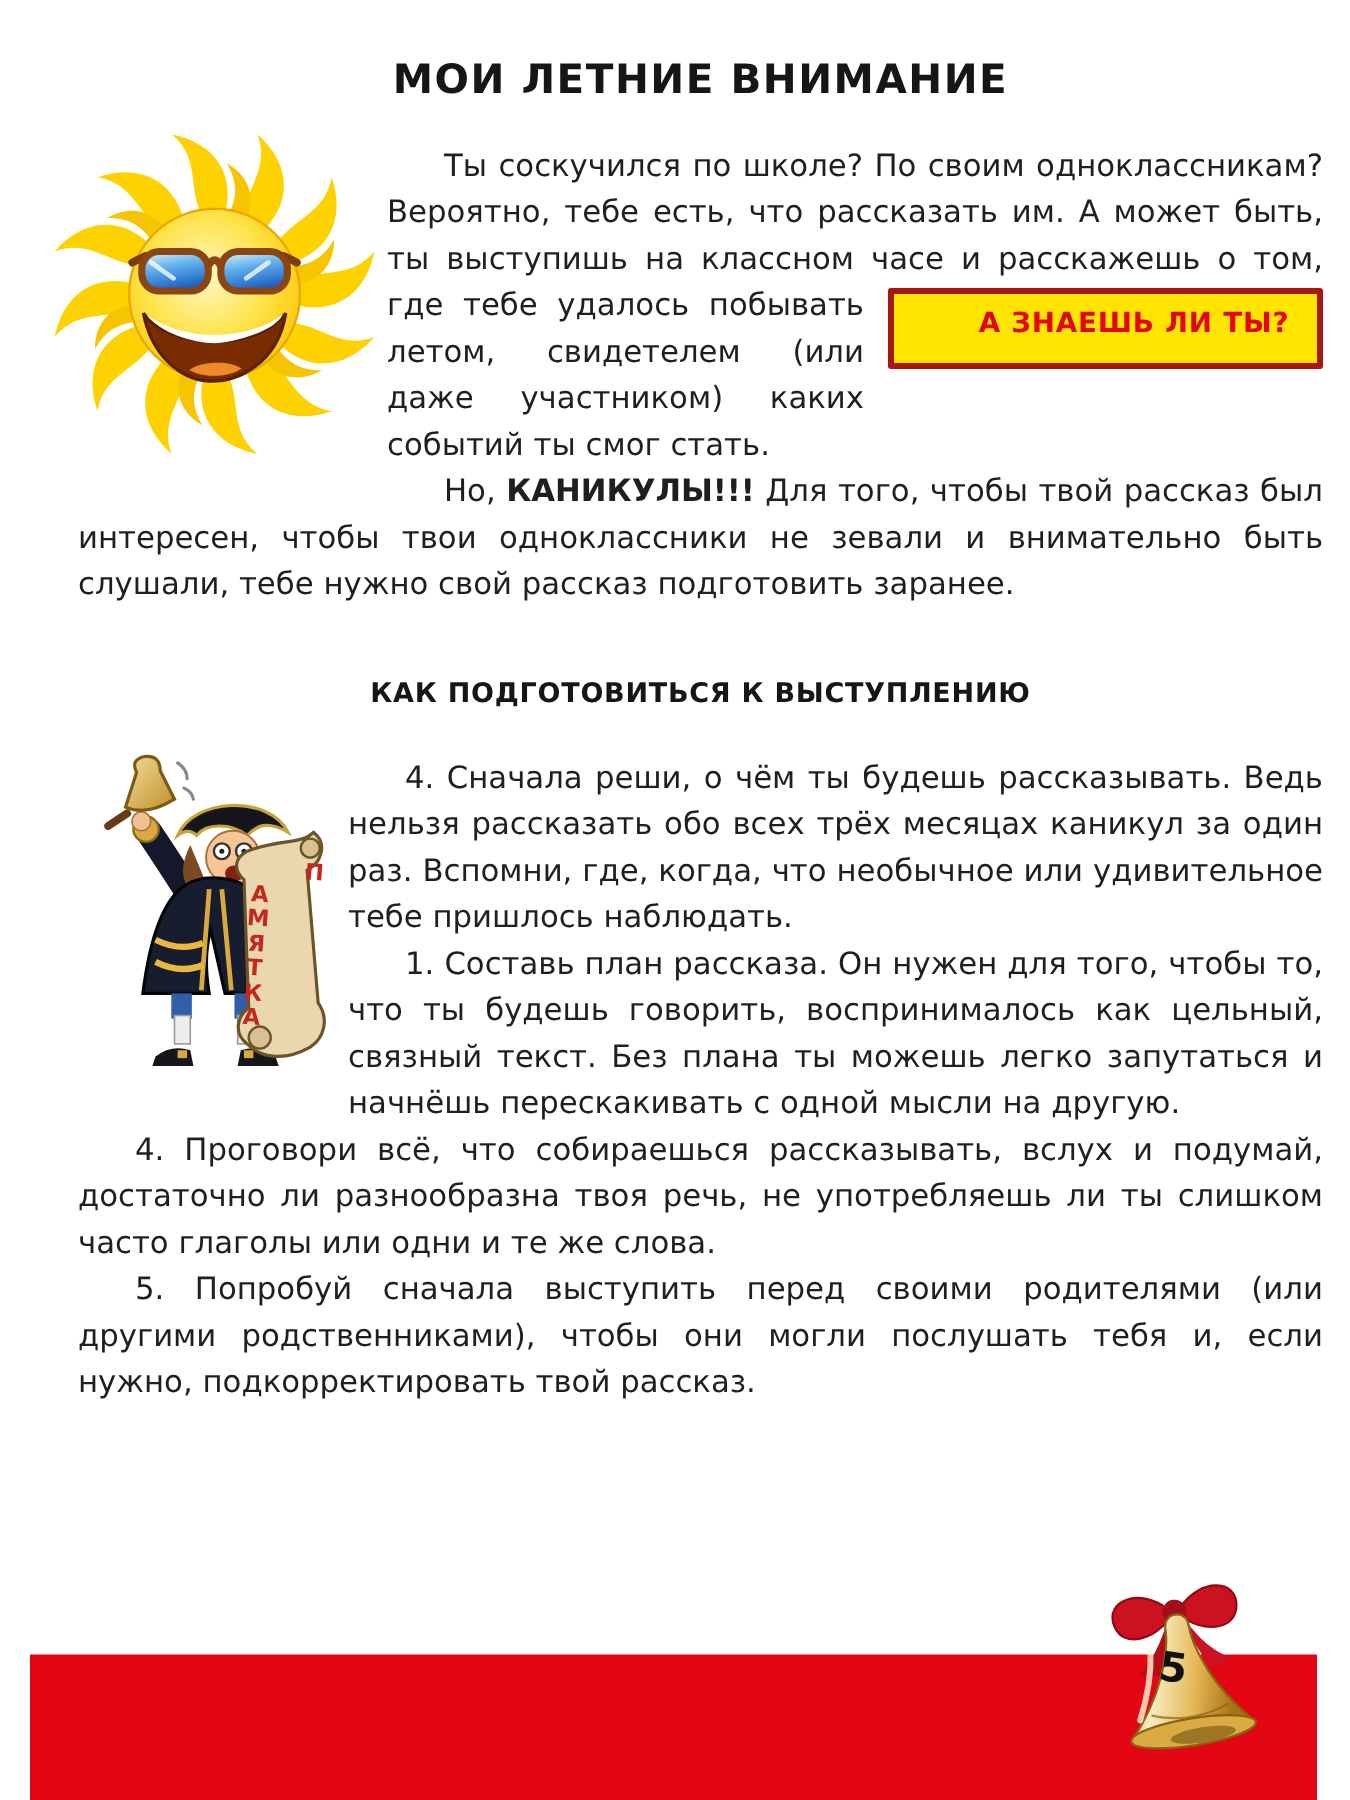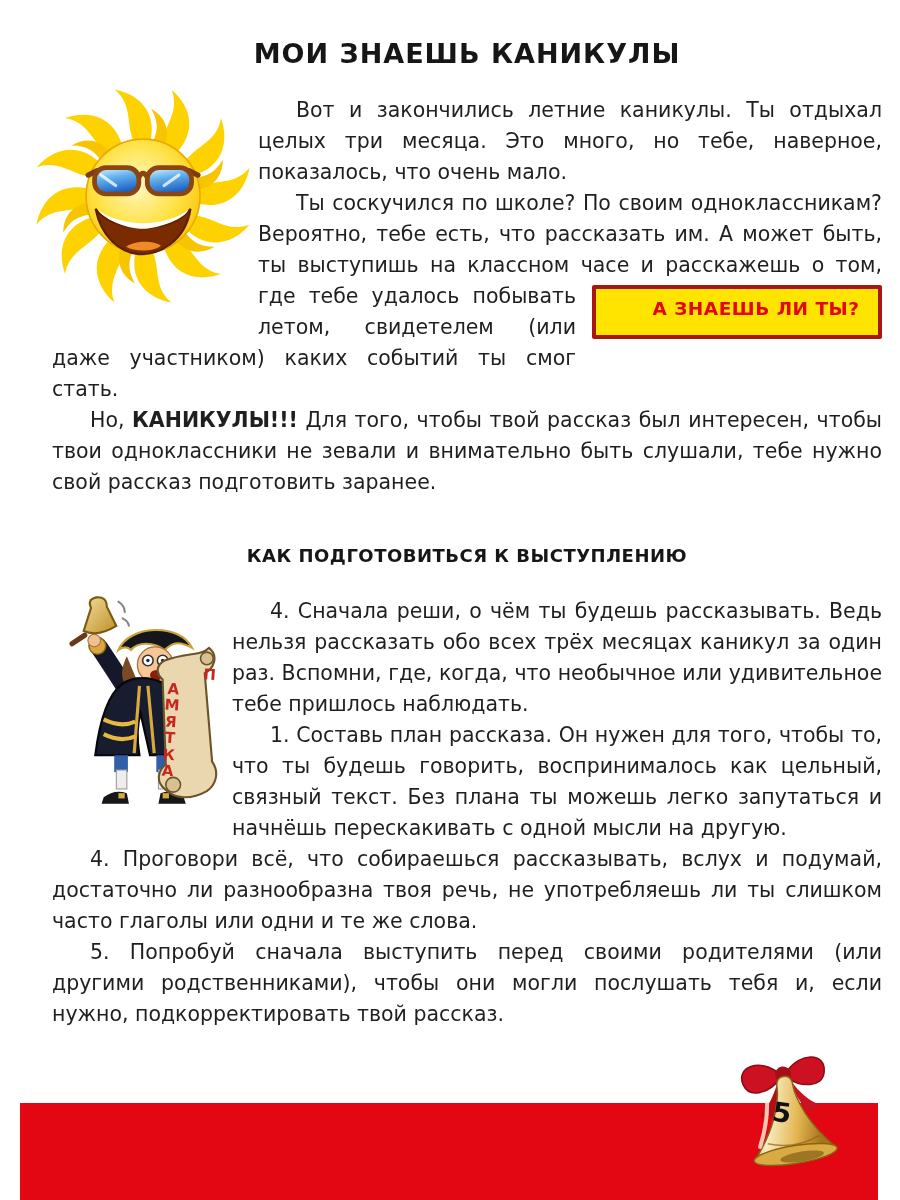--- a/index.html
+++ b/index.html
@@ -57,21 +57,21 @@
     position:absolute;left:764px;top:1097px;width:36px;text-align:center;
     font-size:27px;font-weight:bold;color:#111;
     transform:rotate(8deg);
   }
 </style>
 </head>
 <body>
 
 <div class="content">
 
-  <h1 class="page-title">МОИ ЗНАЕШЬ КАНИКУЛЫ</h1>
+  <h1 class="page-title">МОИ ЛЕТНИЕ ВНИМАНИЕ</h1>
 
   <div class="bodytext">
 
     <div class="sun-float">
       <svg width="232" height="226" viewBox="0 0 220 214">
         <defs>
           <radialGradient id="sunGrad" cx="45%" cy="40%" r="65%">
             <stop offset="0%" stop-color="#fff8c4"></stop>
             <stop offset="55%" stop-color="#ffe34a"></stop>
             <stop offset="100%" stop-color="#fbc500"></stop>
@@ -116,21 +116,20 @@
           <path d="M-4,-18 Q0,-25 4,-18" fill="none" stroke="#8a4512" stroke-width="5"></path>
           <path d="M-40,-20 L-26,-10 M34,-20 L20,-10" stroke="#ffffff" stroke-width="3" opacity="0.75" stroke-linecap="round"></path>
 
           <path d="M-45,12 C -28,36 28,36 45,12 C 40,44 14,56 -4,55 C -22,54 -40,38 -45,12 Z" fill="#7a2c00" stroke="#5a2000" stroke-width="2"></path>
           <path d="M-43,13 C -20,30 20,30 43,13 C 38,24 10,31 0,31 C -14,31 -35,24 -43,13 Z" fill="#ffffff"></path>
           <path d="M-16,48 C -8,42 10,42 17,47 C 9,53 -8,53 -16,48 Z" fill="#ef8a28"></path>
         </g>
       </svg>
     </div>
 
-    <p class="para"><span>Вот и закончились летние каникулы. Ты отдыхал целых три месяца. Это много, но тебе, наверное, показалось, что очень мало.</span></p>
 
     <p class="para"><span>Ты соскучился по школе? По своим одноклассникам? Вероятно, тебе есть, что рассказать им. А может быть, ты выступишь на классном часе и </span><span class="fact-box" style="display: block; background: rgb(255, 228, 0); border-color: rgb(168, 23, 14);">
         <span class="fb-title" style="display:block;color:#e30613;">А ЗНАЕШЬ ЛИ ТЫ?</span>
       </span><span>расскажешь о том, где тебе удалось побывать летом, свидетелем (или даже участником) каких событий ты смог стать.</span></p>
 
     <p class="para"><span>Но, </span><b>КАНИКУЛЫ!!!</b><span> Для того, чтобы твой рассказ был интересен, чтобы твои одноклассники не зевали и внимательно быть слушали, тебе нужно свой рассказ подготовить заранее.</span></p>
 
     <h2 class="section-title">КАК ПОДГОТОВИТЬСЯ К ВЫСТУПЛЕНИЮ</h2>
 
     <div>

